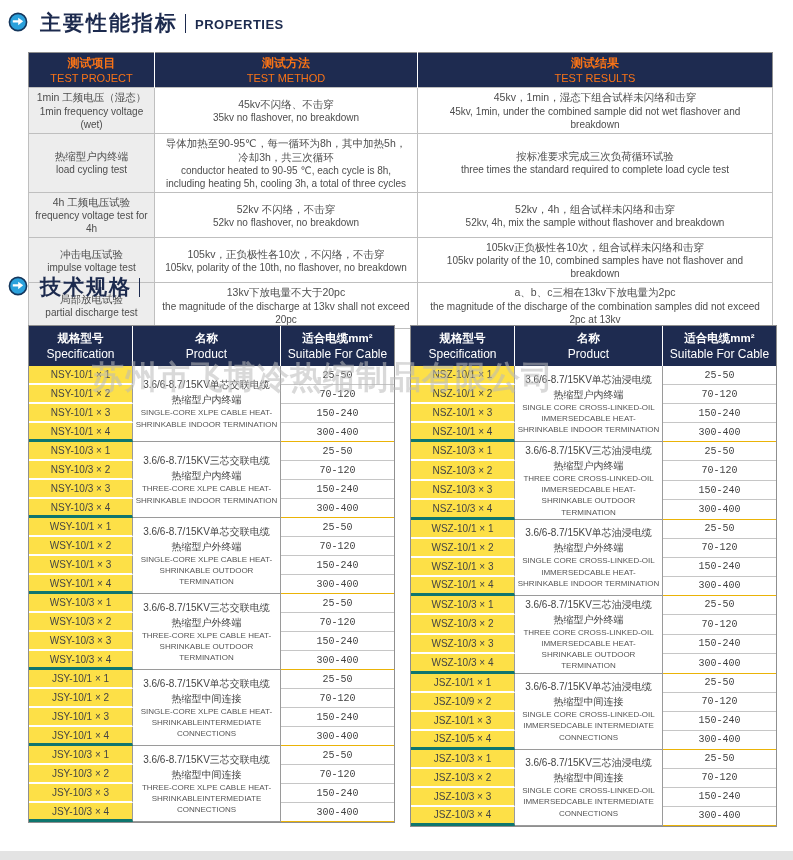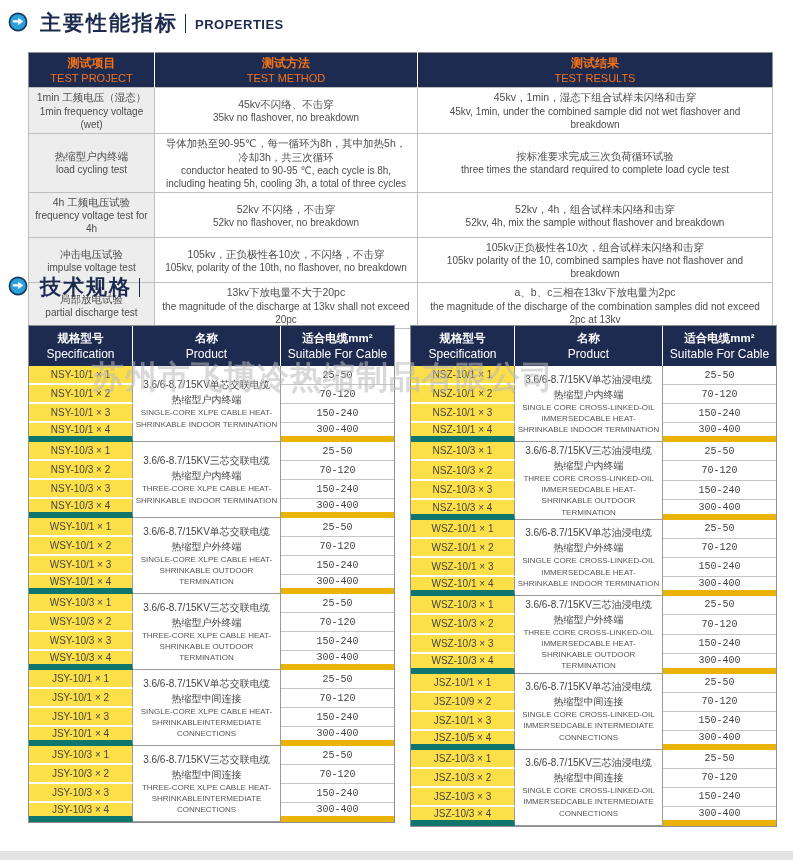--- a/index.html
+++ b/index.html
@@ -36,28 +36,28 @@
   #spec-left  { left:28px; }
   #spec-right { left:410px; }
   .spec-table col.s1 { width:104px; } .spec-table col.s2 { width:148px; } .spec-table col.s3 { width:113px; }
   .spec-table th { background:#1e2b50; color:#fff; height:40px; padding:2px 0;
     border-right:1px solid #fff; vertical-align:middle; }
   .spec-table th:last-child { border-right:none; }
   .sh-zh { display:block; font-size:11.5px; font-weight:bold; line-height:1.4; }
   .sh-en { display:block; font-size:12px; font-weight:normal; line-height:1.25; }
   .spec-cell { background:#fde047; border-right:1px solid #9a9a9a; border-bottom:2px solid #ffffff;
     font-size:10px; color:#444; text-align:center; height:18px; vertical-align:middle; }
-  .spec-cell.grp-end { border-bottom:6px solid #0f766e; height:19px; }
+  .spec-cell.grp-end { border-bottom:3px solid #0f766e; height:19px; }
   .product-cell { background:#fff; border-right:1px solid #9a9a9a; border-bottom:1px solid #9a9a9a;
     text-align:center; vertical-align:middle; padding:1px 2px; }
   .product-zh { font-size:10px; color:#444; line-height:1.5; }
   .product-en { font-size:8px; color:#555; line-height:1.4; }
   .cable-cell { background:#fff; border-bottom:1px solid #c6c6c6; font-size:10px; color:#444;
     text-align:center; vertical-align:middle; height:19px;font-family:Liberation Mono, monospace; }
-  .cable-cell.grp-end { border-bottom:6px solid #eab308;text-align:center; }
+  .cable-cell.grp-end { border-bottom:1px solid #eab308;text-align:center; }
 
   
   .watermark { position:absolute; left:92px; top:356px; width:700px; white-space:nowrap;
     font-size:32px; font-weight:bold; color:rgba(185,185,185,0.55); letter-spacing:1px;
     z-index:20; pointer-events:none; }
   .bottom-strip { position:absolute; left:0; top:851px; width:793px; height:9px; background:#e3e3e3; }
 </style>
 </head>
 <body>
 

